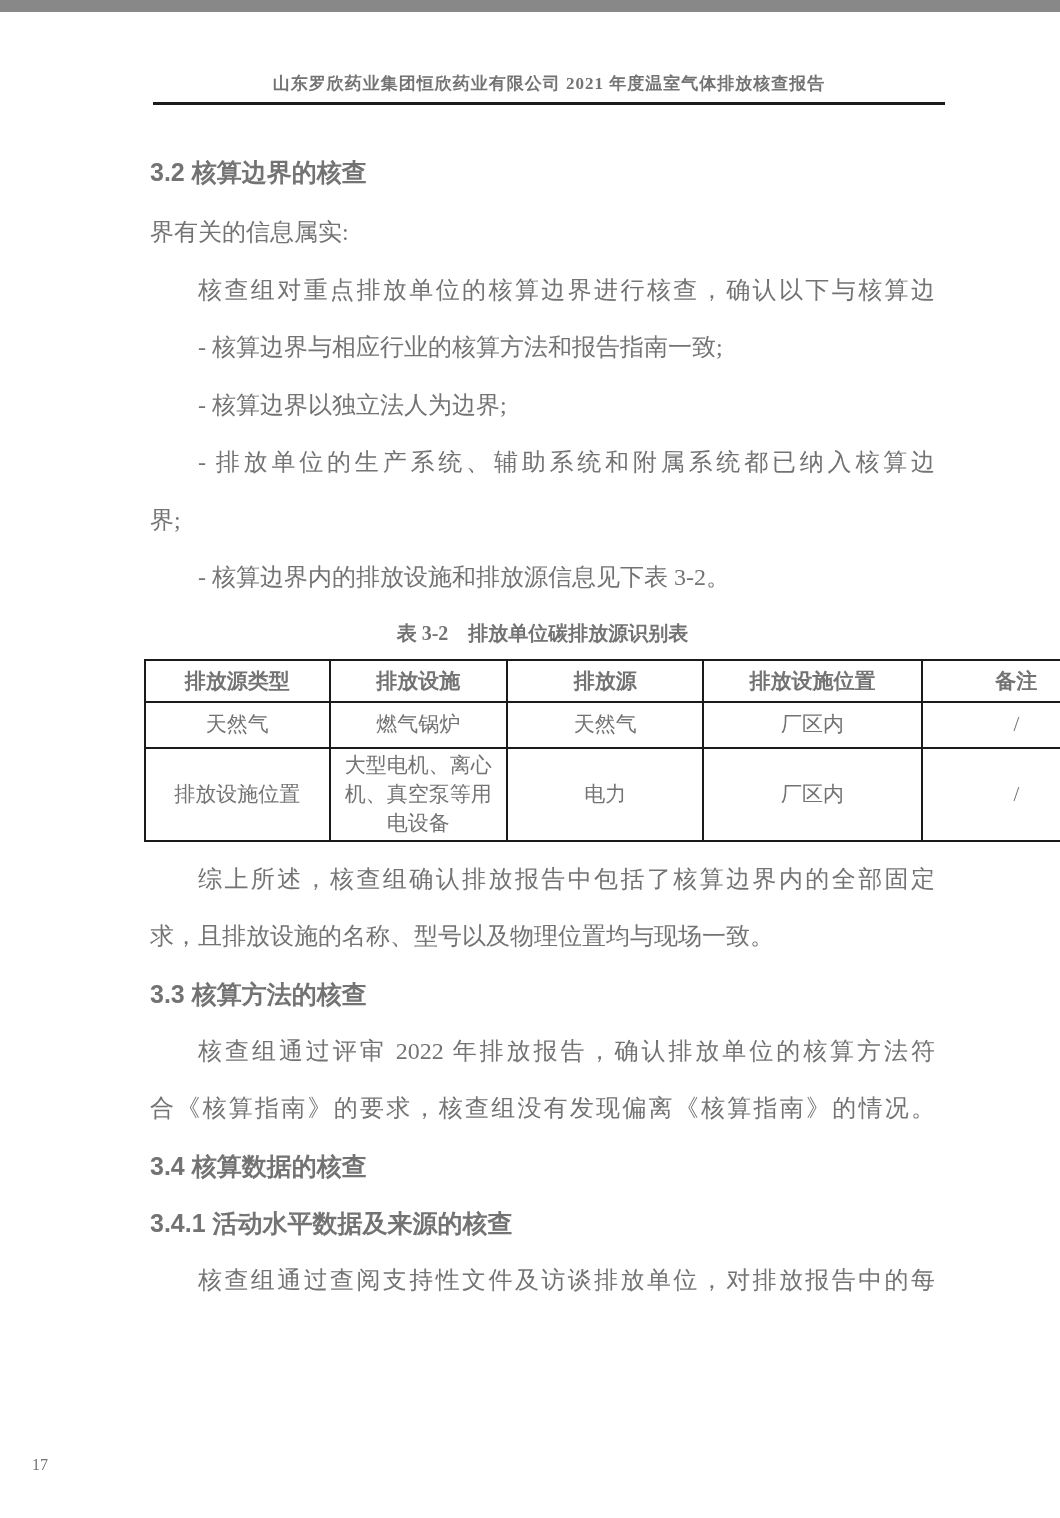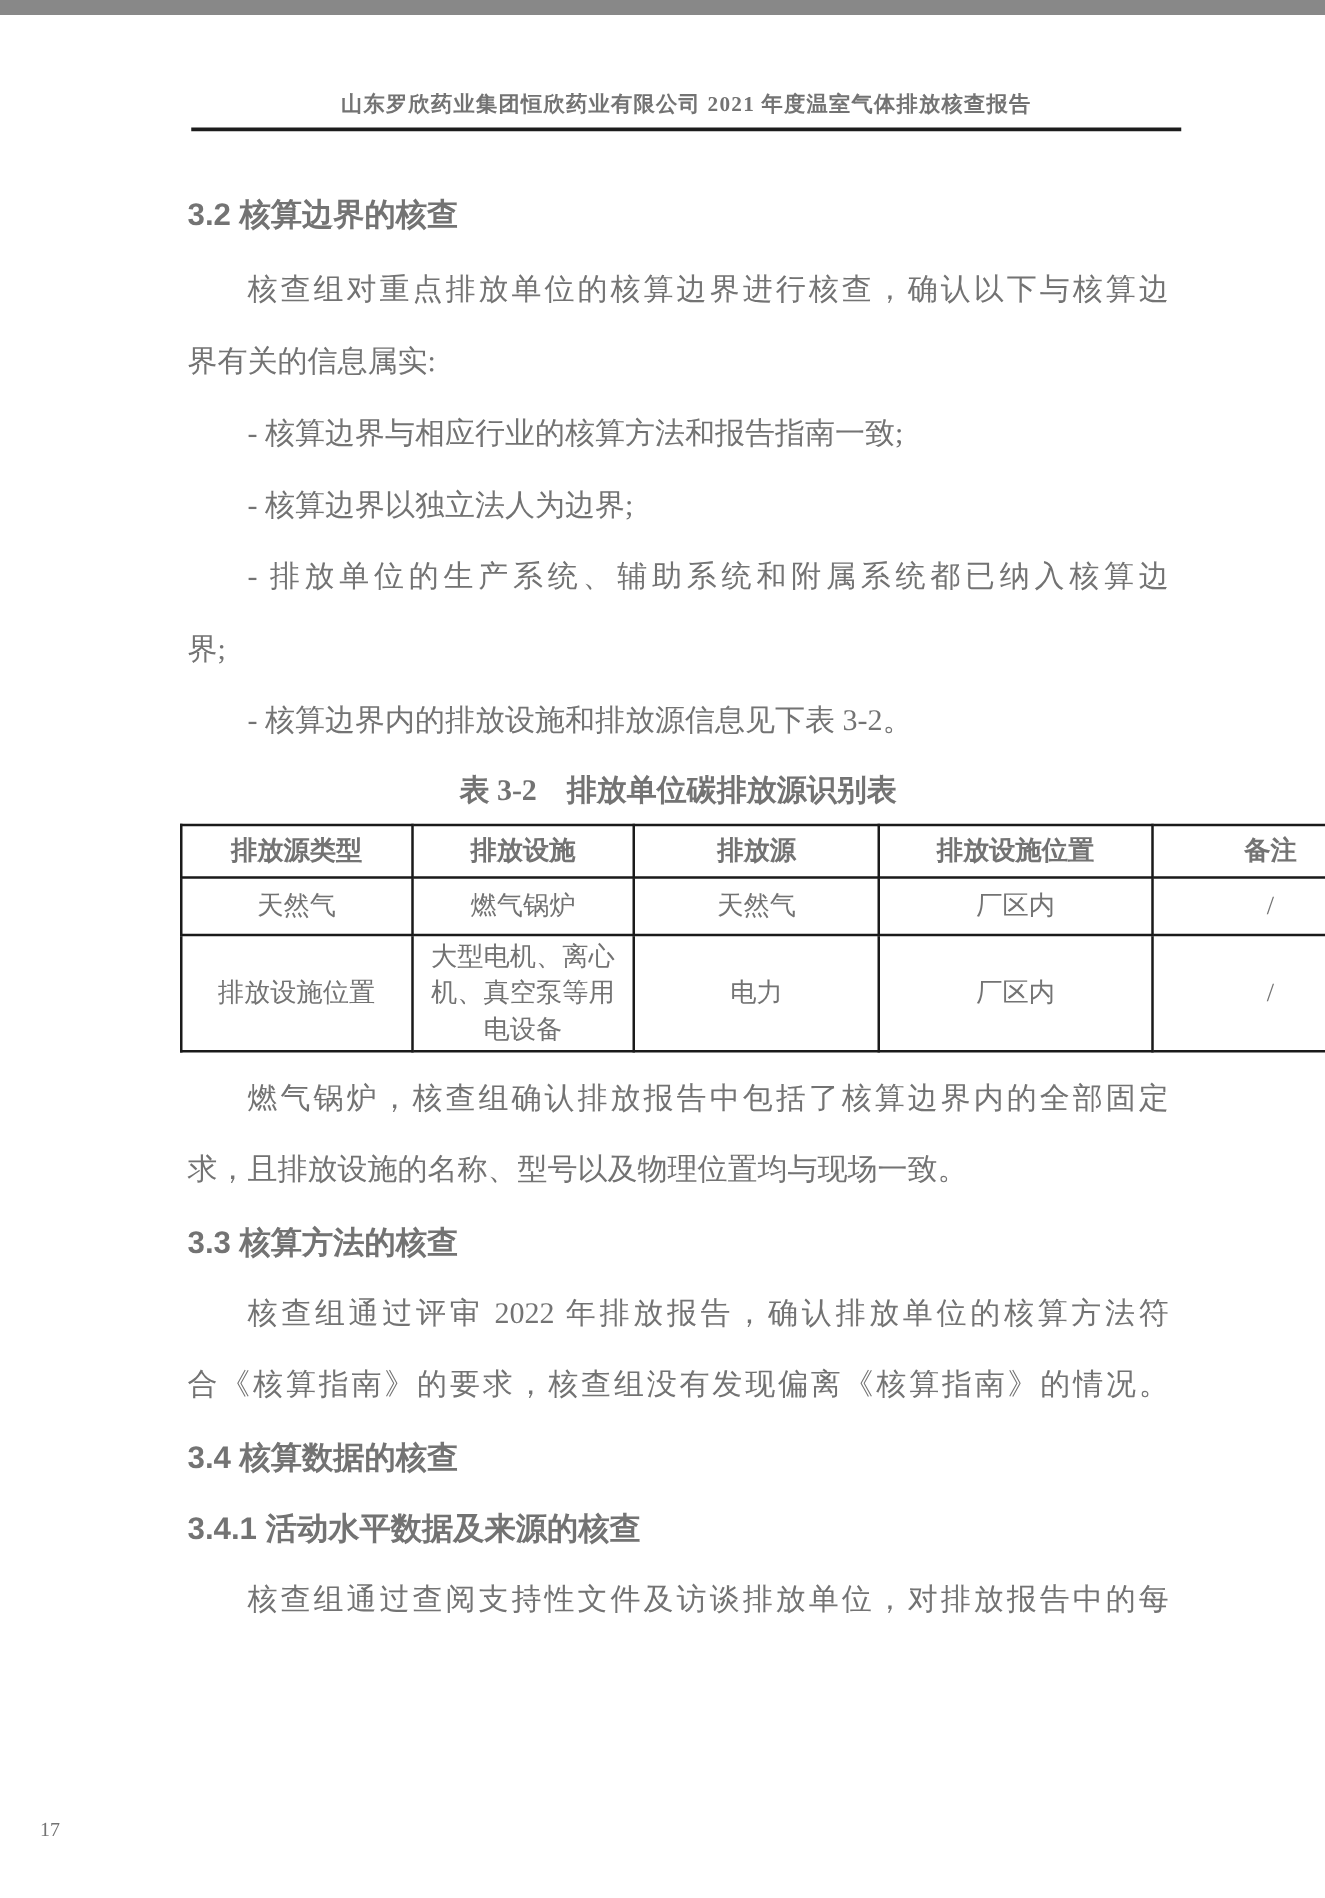--- a/index.html
+++ b/index.html
@@ -42,21 +42,21 @@
   }
   .ln.justify {
     white-space:normal;
     text-align:justify;
     text-align-last:justify;
   }
   .ln.indent { text-indent:48px; }
   .table-title {
     height:52px; line-height:52px;
     text-align:center;
-    font-size:24px; font-weight:bold;
+    font-size:20px; font-weight:bold;
     white-space:nowrap;
   }
   
   .tbl {
     border-collapse:collapse;
     table-layout:fixed;
     margin-left:-6px;
     width:968px;
   }
   .tbl th, .tbl td {
@@ -88,22 +88,22 @@
 <body>
 
 <div class="page">
 
   <div class="running-header">山东罗欣药业集团恒欣药业有限公司 2021 年度温室气体排放核查报告</div>
 
   <div class="content">
 
     <div class="h-sec">3.2 核算边界的核查</div>
 
+    <div class="ln">界有关的信息属实:</div>
     <div class="ln justify indent">核查组对重点排放单位的核算边界进行核查，确认以下与核算边</div>
-    <div class="ln">界有关的信息属实:</div>
     <div class="ln indent">- 核算边界与相应行业的核算方法和报告指南一致;</div>
     <div class="ln indent">- 核算边界以独立法人为边界;</div>
     <div class="ln justify indent">- 排放单位的生产系统、辅助系统和附属系统都已纳入核算边</div>
     <div class="ln">界;</div>
     <div class="ln indent">- 核算边界内的排放设施和排放源信息见下表 3-2。</div>
 
     <div class="table-title">表 3-2　排放单位碳排放源识别表</div>
 
     <table class="tbl">
       <colgroup>
@@ -131,21 +131,21 @@
       <tr class="r2">
         <td>排放设施位置</td>
         <td>大型电机、离心机、真空泵等用电设备</td>
         <td>电力</td>
         <td>厂区内</td>
         <td>/</td>
       </tr>
     </tbody>
       </table>
 
-    <div class="ln justify indent after-table">燃气锅炉，核查组确认排放报告中包括了核算边界内的全部固定</div>
+    <div class="ln justify indent after-table">综上所述，核查组确认排放报告中包括了核算边界内的全部固定</div>
     <div class="ln">求，且排放设施的名称、型号以及物理位置均与现场一致。</div>
 
     <div class="h-sec tight">3.3 核算方法的核查</div>
     <div class="ln justify indent">核查组通过评审 2022 年排放报告，确认排放单位的核算方法符</div>
     <div class="ln justify">合《核算指南》的要求，核查组没有发现偏离《核算指南》的情况。</div>
 
     <div class="h-sec tight">3.4 核算数据的核查</div>
     <div class="h-sec tight">3.4.1 活动水平数据及来源的核查</div>
     <div class="ln justify indent">核查组通过查阅支持性文件及访谈排放单位，对排放报告中的每</div>
 

